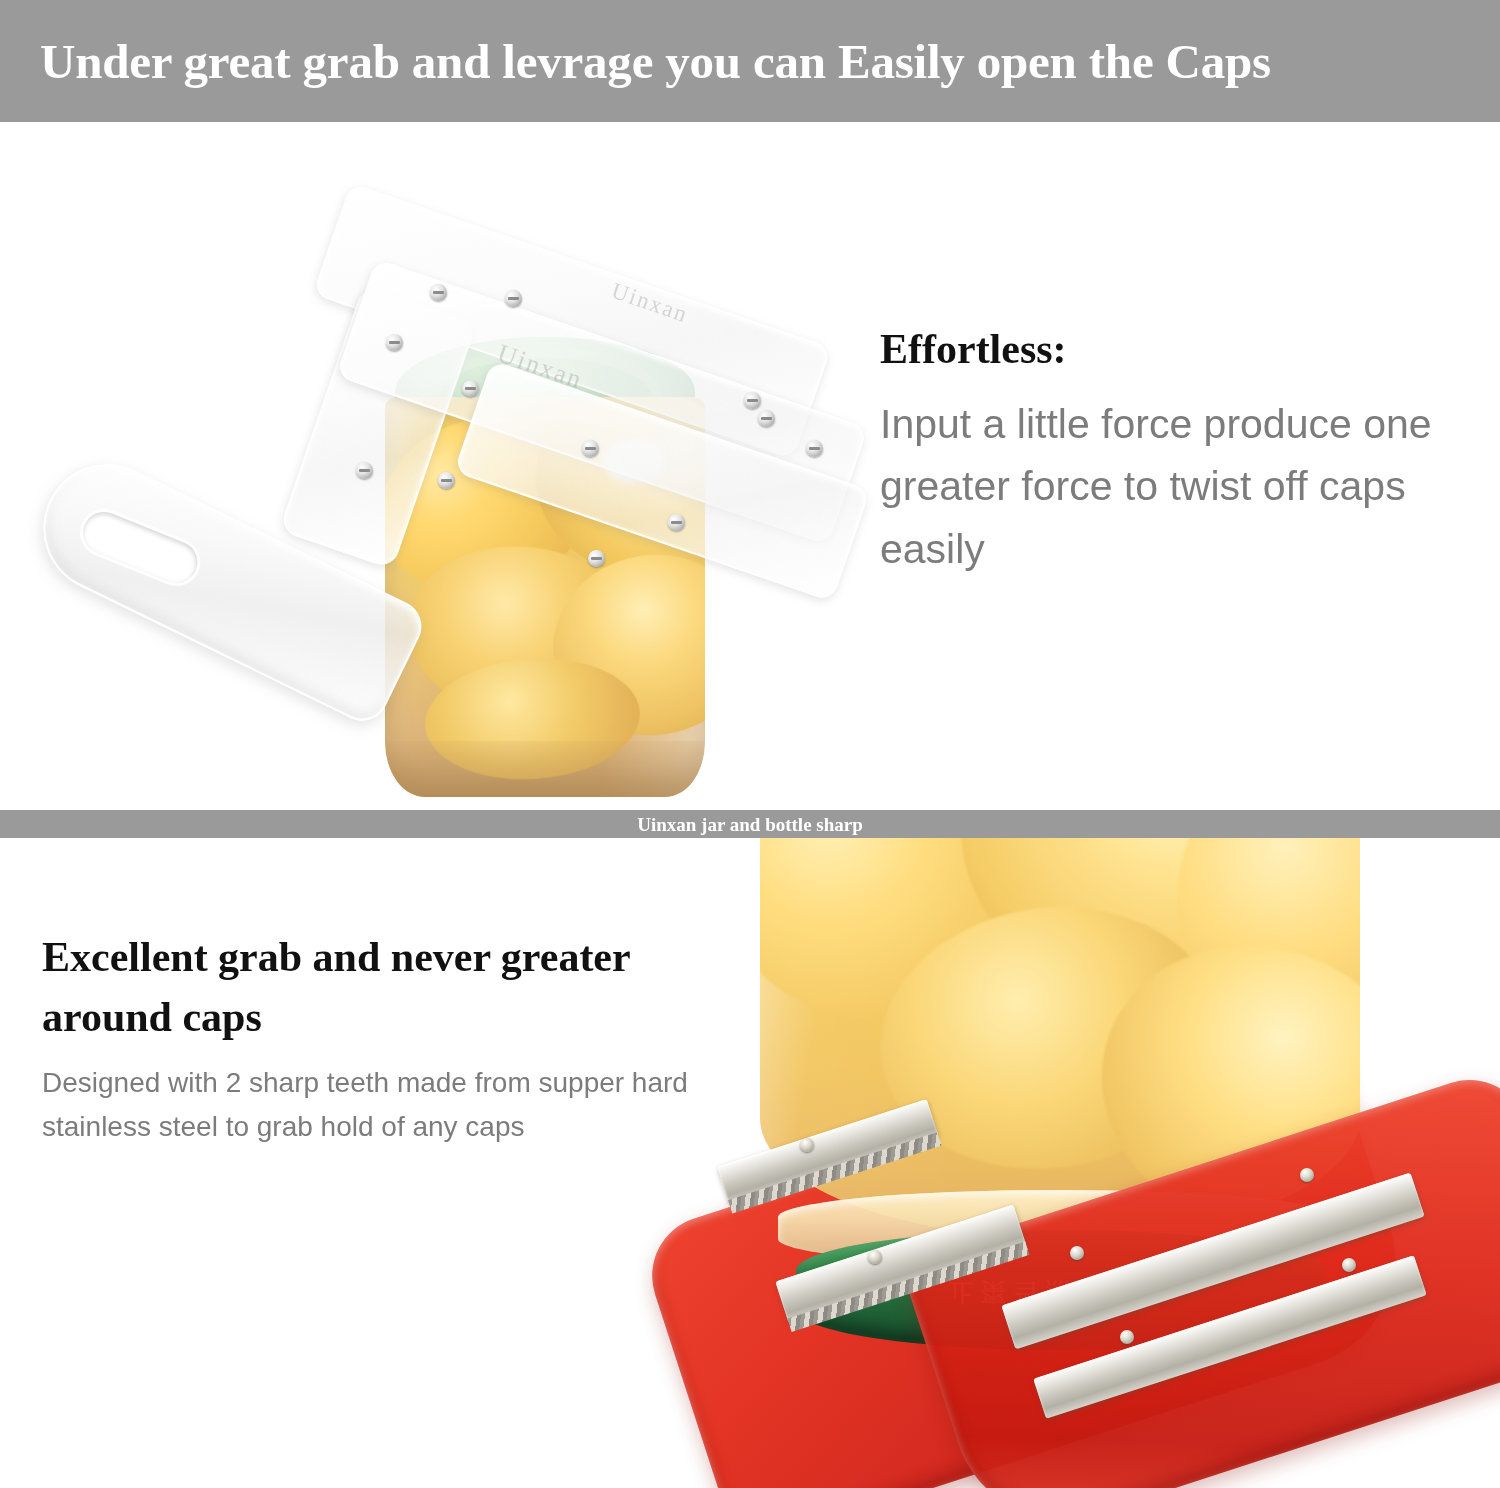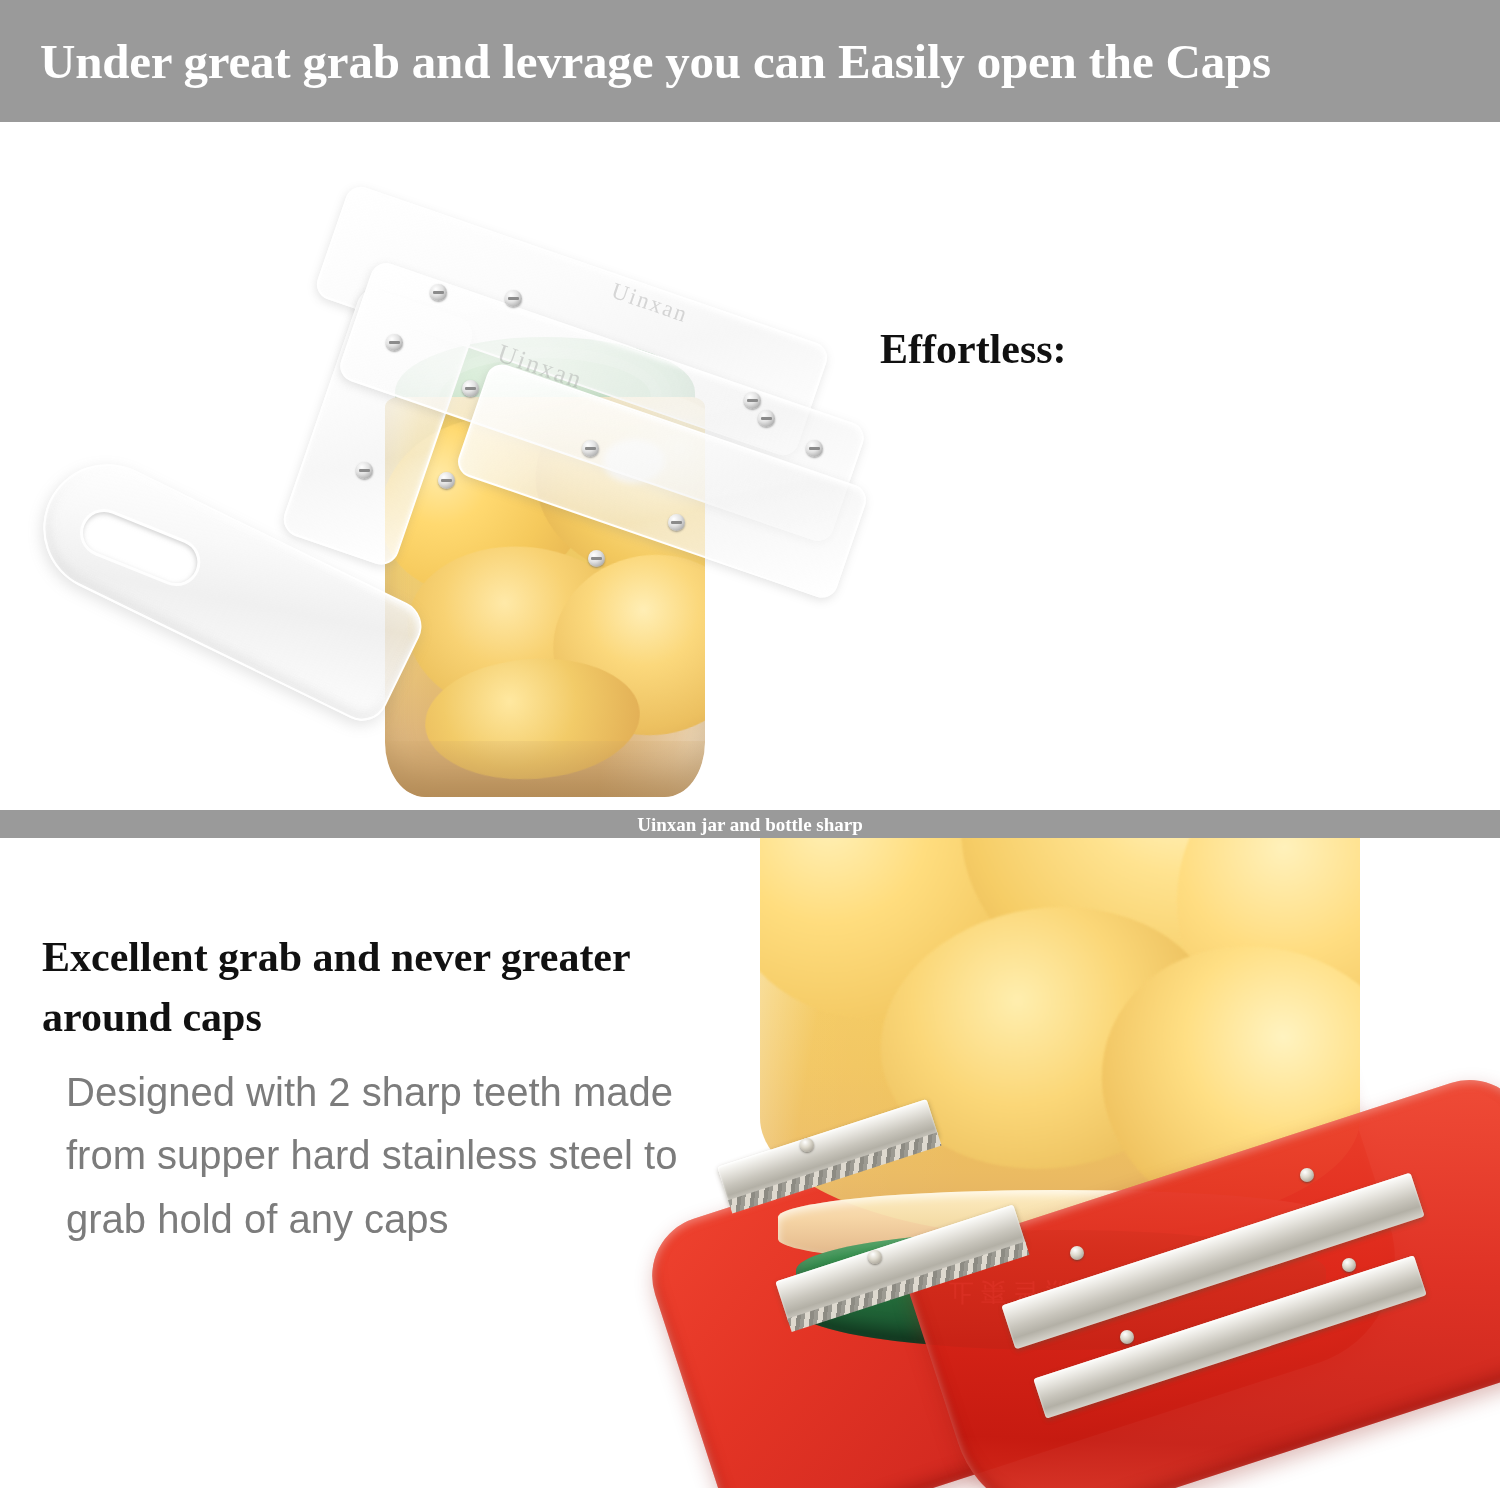--- a/index.html
+++ b/index.html
@@ -87,21 +87,21 @@
     color: #7c7c7c;
     font-weight: 400;
   }
 
   .tb-top { left: 880px; top: 205px; width: 560px; }
   .tb-top .feature-title { font-size: 42px; line-height: 1.05; margin-bottom: 22px; }
   .tb-top .feature-body  { font-size: 41px; line-height: 1.52; }
 
   .tb-bottom { left: 42px; top: 90px; width: 660px; }
   .tb-bottom .feature-title { font-size: 42px; line-height: 1.42; margin-bottom: 14px; }
-  .tb-bottom .feature-body  { font-size: 40px; line-height: 1.58; margin-left: 24px; }
+  .tb-bottom .feature-body  { font-size: 28px; line-height: 1.58; }
 
   
   .photo-top {
     position: absolute;
     left: 0; top: 0;
     width: 900px; height: 688px;
   }
 
   
   .jar {
@@ -464,20 +464,21 @@
         <div class="screw" style="left:668px; top:392px;"></div>
 
         <div class="handle">
           <div class="handle-hole"></div>
         </div>
       </div>
     </div>
 
     <div class="textblock tb-top">
       <div class="feature-title">Effortless:</div>
+      <div class="feature-body">Input a little force produce one greater force to twist off caps easily</div>
     </div>
   </div>
 
   <div class="band band-mid">
     <span class="band-mid-text">Uinxan jar and bottle sharp</span>
   </div>
 
   <div class="panel-bottom">
 
     <div class="textblock tb-bottom">

